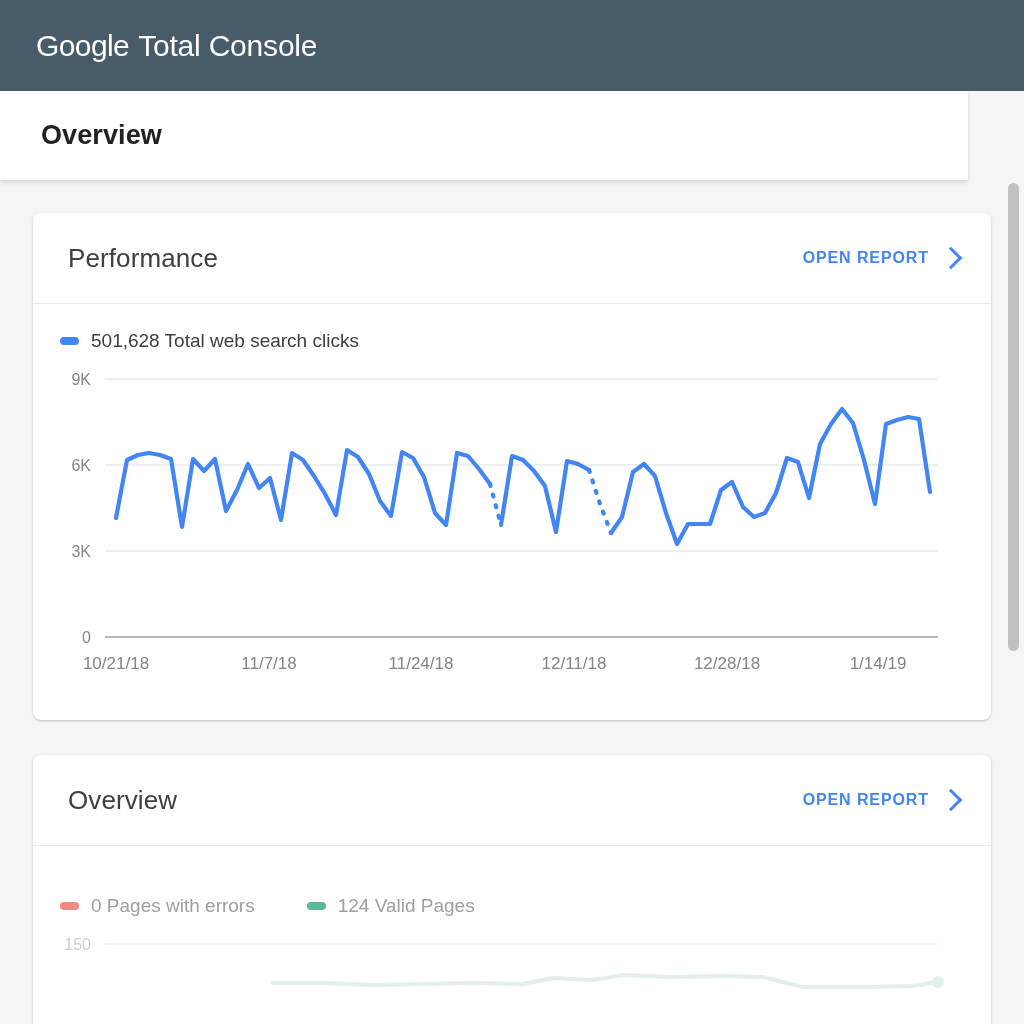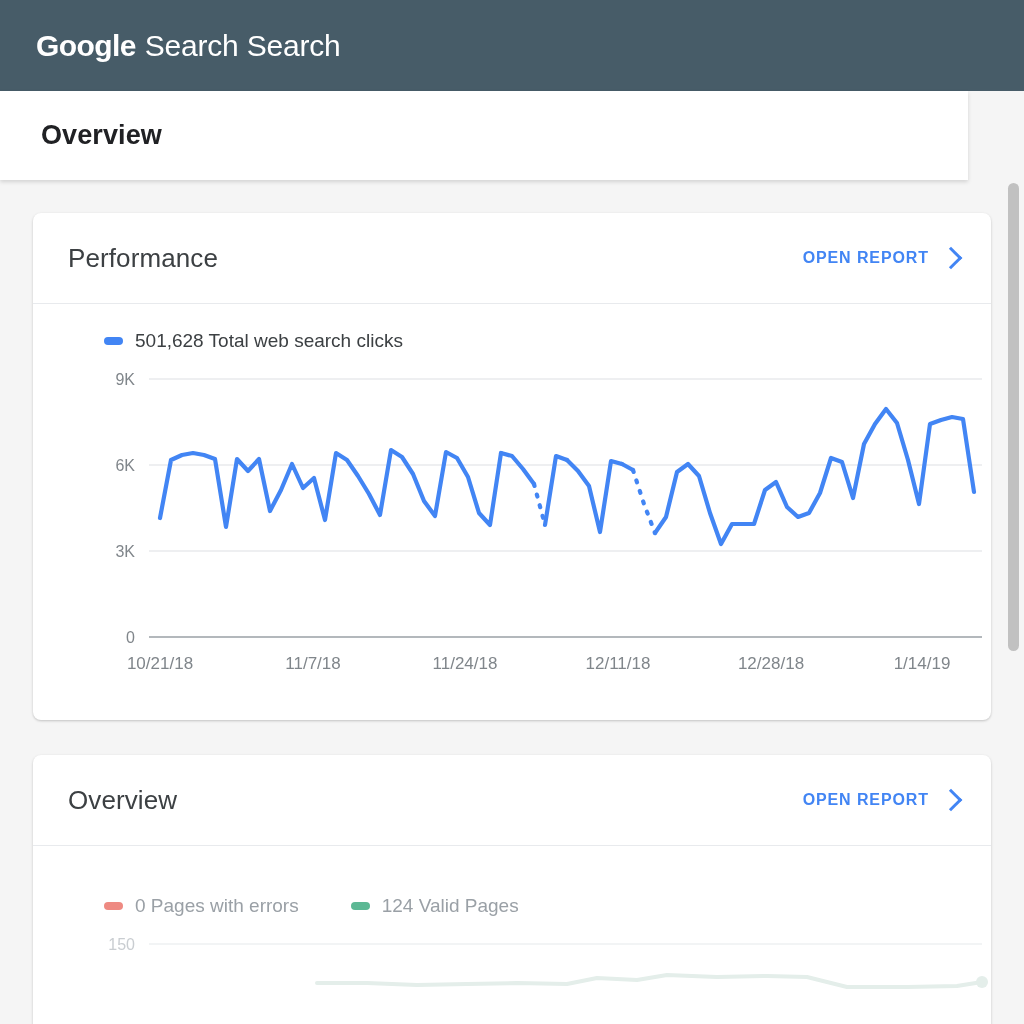--- a/index.html
+++ b/index.html
@@ -35,21 +35,21 @@
   .brand {
     color: #ffffff;
     font-size: 30px;
     letter-spacing: 0.1px;
     line-height: 1;
     white-space: nowrap;
     display: flex;
     align-items: baseline;
   }
   .brand-google {
-    font-weight: 700;
+    font-weight: 400;
     letter-spacing: -0.6px;
     text-align: right;
   }
   .brand-rest {
     font-weight: 400;
     margin-left: 9px;
     letter-spacing: -0.2px;
   }
 
   
@@ -125,21 +125,21 @@
   .chev {
     display: block;
     width: 13px;
     height: 13px;
     border-right: 3px solid #4285f4;
     border-top: 3px solid #4285f4;
     transform: rotate(45deg);
     margin-top: 1px;
   }
 
-  .card-body { position: relative; padding-left: 44px; }
+  .card-body { position: relative; }
 
   
   .legend {
     display: flex;
     align-items: center;
     padding: 26px 0 0 27px;
     gap: 52px;
   }
   .legend-item {
     display: flex;
@@ -190,21 +190,21 @@
   }
 </style>
 </head>
 <body>
 
 <div id="app">
 
   <div class="appbar">
     <div class="brand">
       <span class="brand-google">Google</span>
-      <span class="brand-rest">Search Search</span>
+      <span class="brand-rest">Total Console</span>
     </div>
   </div>
 
   <div class="titlebar">
     <h1>Overview</h1>
   </div>
 
   <div class="content">
 
     <div class="card" id="card-performance">

